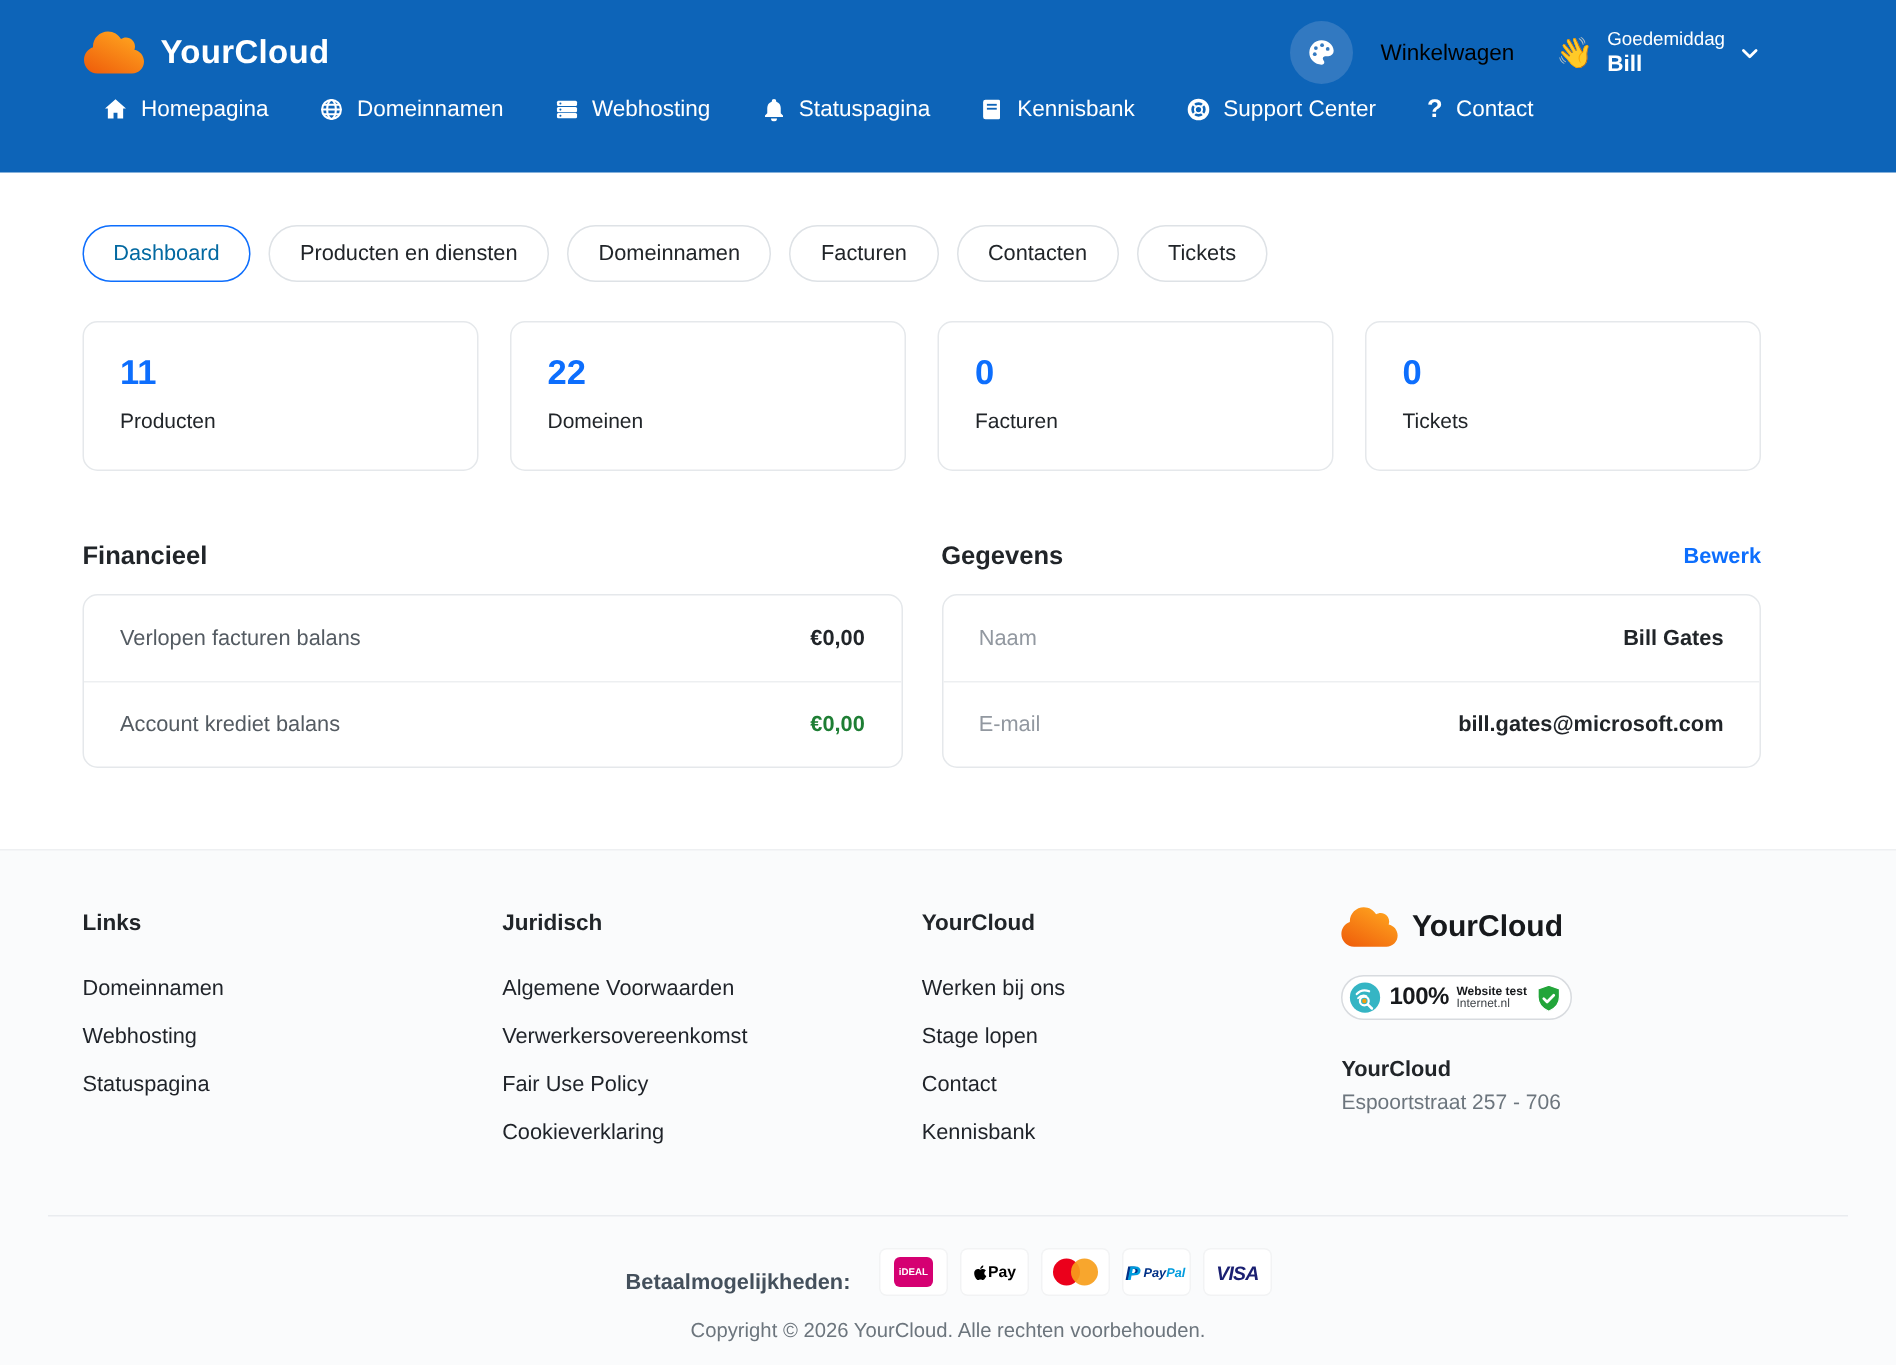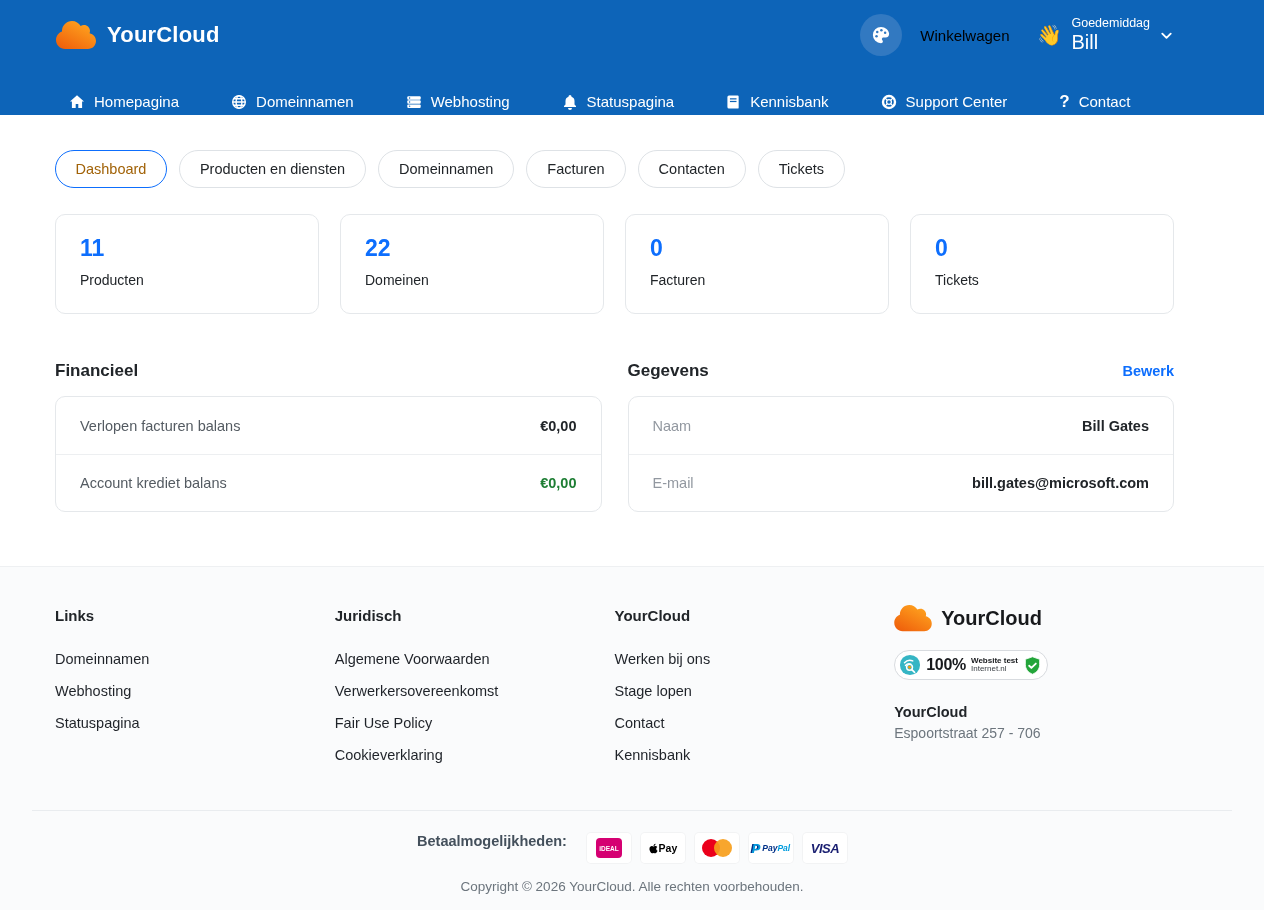--- a/index.html
+++ b/index.html
@@ -13,31 +13,31 @@
   .header-top { display: flex; align-items: center; justify-content: space-between; height: 64px; padding-top: 6px; }
   .brand { display: flex; align-items: center; gap: 10px; cursor: pointer; }
   .brand-text { font-size: 22px; font-weight: 700; letter-spacing: .2px; }
   .header-right { display: flex; align-items: center; gap: 18px; }
   .theme-btn { width: 42px; height: 42px; border-radius: 50%; border: none; background: #3279c1; display: flex; align-items: center; justify-content: center; cursor: pointer; color: #fff; }
   .cart-link { font-size: 15px; color: #000000; margin-right: 10px; }
   .user-menu { display: flex; align-items: center; gap: 9px; cursor: pointer; }
   .wave { font-size: 20px; }
   .greet { display: flex; flex-direction: column; line-height: 1.15; }
   .greet-top { font-size: 12.5px; }
-  .greet-name { font-size: 20px; font-weight: 400; }
-  .header-nav { display: flex; align-items: flex-end; gap: 52px; height: 46px; padding-left: 14px; }
+  .greet-name { font-size: 15px; font-weight: 700; }
+  .header-nav { display: flex; align-items: flex-start; gap: 34px; height: 46px; padding-left: 14px; }
   .nav-item { display: flex; align-items: center; gap: 9px; font-size: 15px; color: #fff; }
   .nav-item svg { flex: 0 0 auto; }
   .q-icon { font-size: 17px; font-weight: 700; line-height: 1; }
 
   
   .main { width: 1119px; margin-left: 55px; }
   .tabs { display: flex; gap: 12px; margin-top: 35px; }
   .tab { padding: 10px 20px; border: 1px solid #dee2e6; border-radius: 50rem; background: #fff; font-size: 14.5px; color: #212529; cursor: pointer; font-family: inherit; }
-  .tab.active { border: 1.5px solid #0d6efd; color: #a16207; padding: 9.5px 19.5px; background: #fff; }
+  .tab.active { border: 1.5px solid #0d6efd; color: #0369a1; padding: 9.5px 19.5px; background: #fff; }
 
   .stats { display: grid; grid-template-columns: repeat(4, 1fr); gap: 21px; margin-top: 26px; }
   .stat-card { background: #fff; border: 1px solid #e5e8eb; border-radius: 10px; height: 100px; padding: 22px 24px; cursor: pointer; }
   .stat-value { color: #0d6efd; font-size: 23px; font-weight: 700; line-height: 1; }
   .stat-label { margin-top: 12px; font-size: 14px; color: #212529; }
 
   .sections { display: grid; grid-template-columns: 1fr 1fr; gap: 26px; margin-top: 46px; }
   .section-header { display: flex; align-items: center; justify-content: space-between; height: 22px; margin-bottom: 14px; }
   .section-title { font-size: 17px; font-weight: 700; }
   .edit-link { color: #0d6efd; font-weight: 700; font-size: 14.5px; }
@@ -60,21 +60,21 @@
   .fbrand-text { font-size: 20px; font-weight: 700; color: #17191c; }
   .badge-pill { display: inline-flex; align-items: center; gap: 5px; background: #fff; border: 1px solid #d8dbdf; border-radius: 16px; padding: 3px 5px 3px 4px; margin-top: 17px; cursor: pointer; }
   .badge-score { font-size: 16px; font-weight: 700; color: #17191c; letter-spacing: -.3px; }
   .badge-lines { display: flex; flex-direction: column; line-height: 1.05; }
   .badge-line1 { font-size: 8px; font-weight: 700; color: #17191c; }
   .badge-line2 { font-size: 8px; color: #3a3f44; }
   .f-address { margin-top: 24px; }
   .f-address-name { font-size: 14.5px; font-weight: 700; color: #212529; }
   .f-address-line { font-size: 14px; color: #6c757d; line-height: 20px; margin-top: 3px; }
   .f-divider { border: none; border-top: 1px solid #e9ecef; margin: 34px 32px 0; }
-  .payments { display: flex; align-items: flex-start; justify-content: center; gap: 10px; padding-top: 22px; }
+  .payments { display: flex; align-items: flex-end; justify-content: center; gap: 10px; padding-top: 22px; }
   .payments-label { font-size: 14.5px; font-weight: 700; color: #44505c; margin-right: 10px; }
   .pay-card { width: 44px; height: 30px; background: #fff; border-radius: 4px; box-shadow: 0 0 0 1px rgba(0,0,0,.03); display: flex; align-items: center; justify-content: center; }
   .ideal-mark { background: #d50072; color: #fff; border-radius: 4px; width: 26px; height: 20px; display: flex; align-items: center; justify-content: center; font-size: 6.5px; font-weight: 700; }
   .applepay-mark { display: flex; align-items: center; gap: 1px; color: #000; font-size: 10.5px; font-weight: 600; }
   .mc-mark { position: relative; width: 30px; height: 18px; }
   .mc-red, .mc-orange { position: absolute; top: 0; width: 18px; height: 18px; border-radius: 50%; }
   .mc-red { left: 0; background: #eb001b; }
   .mc-orange { right: 0; background: #f79e1b; opacity: .92; }
   .paypal-mark { font-size: 8.5px; font-weight: 800; font-style: italic; display: flex; align-items: center; gap: 2px; }
   .pp-p { font-size: 13px; color: #009cde; text-shadow: -1.5px 0 0 #003087; font-weight: 800; }

